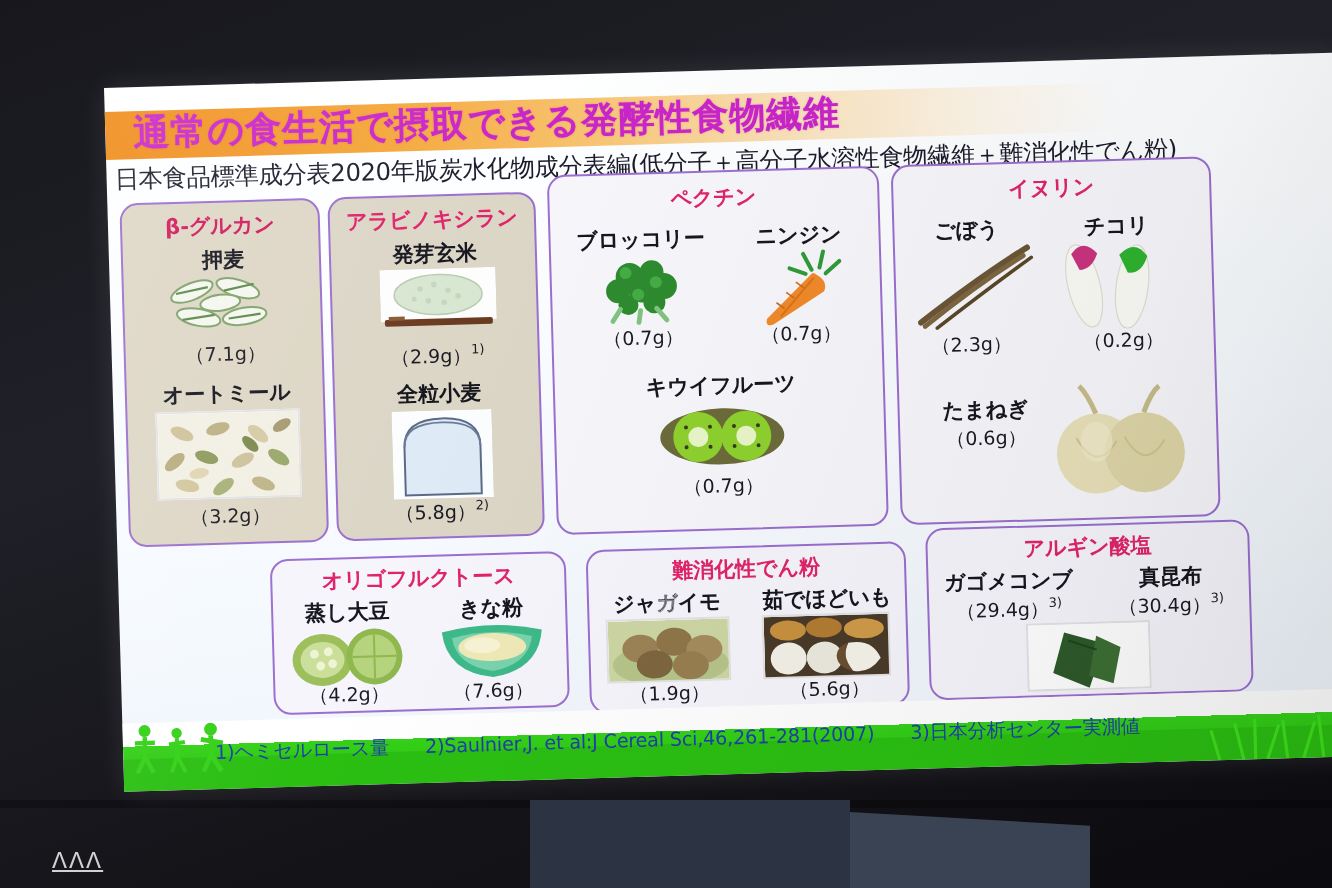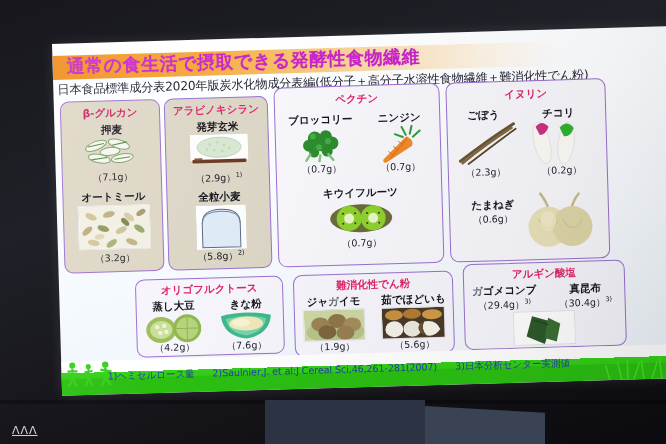--- a/index.html
+++ b/index.html
@@ -27,21 +27,21 @@
   .room-bottom .panel2 {
     position: absolute; left: 425px; top: 6px; width: 120px; height: 38px;
     background: #3a4354;
     clip-path: polygon(0 0,100% 18%,100% 100%,0 100%);
   }
   .room-bottom .edge {
     position: absolute; left: 0; top: 0; width: 666px; height: 4px;
     background: rgba(0,0,0,.25);
   }
   .logo-text {
-    position: absolute; left: 12px; top: 424px;
+    position: absolute; left: 26px; top: 424px;
     color: #f3f3f3; font-size: 11px; letter-spacing: 1px; opacity: .85; text-decoration: underline;
   }
 
   
   #slide-wrap {
     position: absolute;
     left: 52px; top: 44px;
     width: 616px; height: 352px;
     transform: rotate(-1.65deg);
     transform-origin: 0 0;

